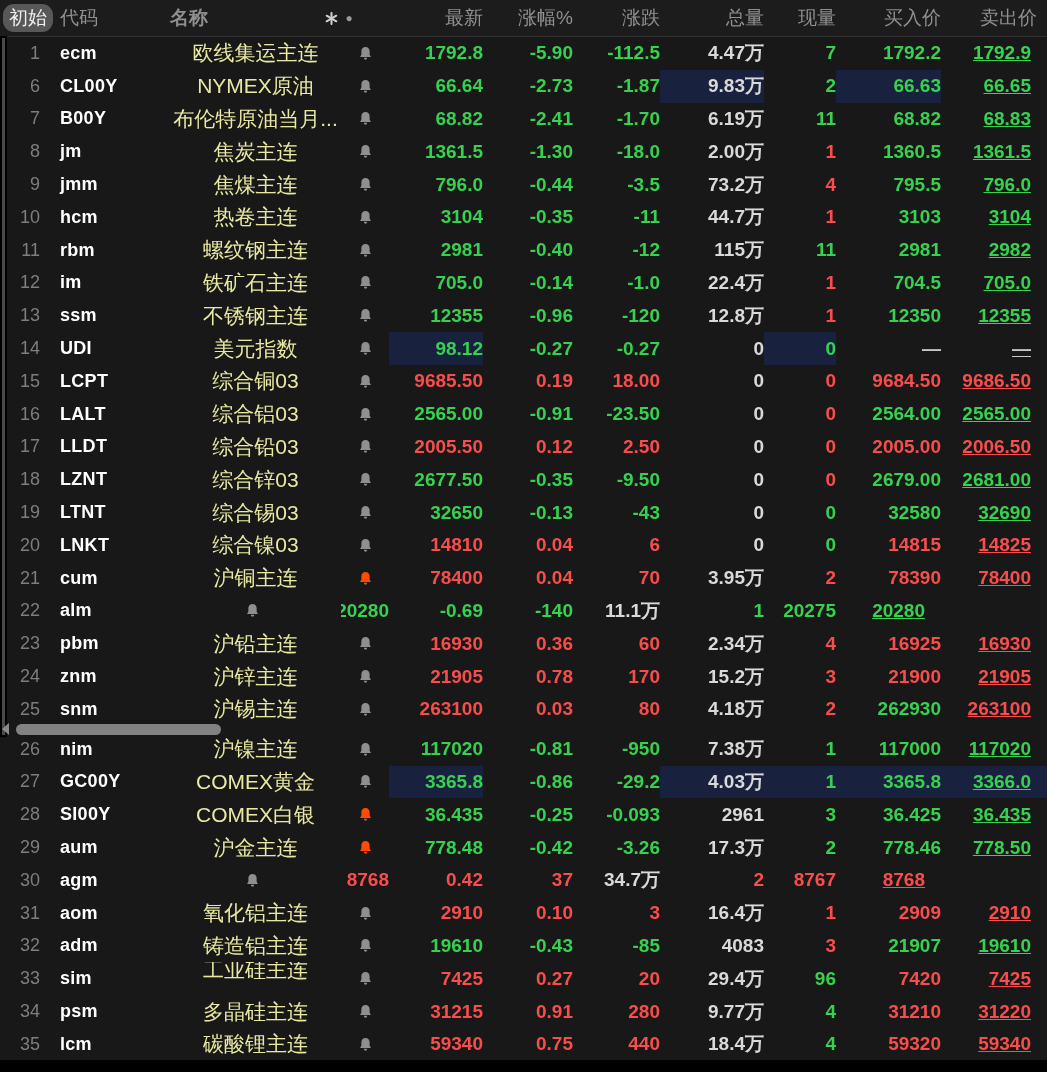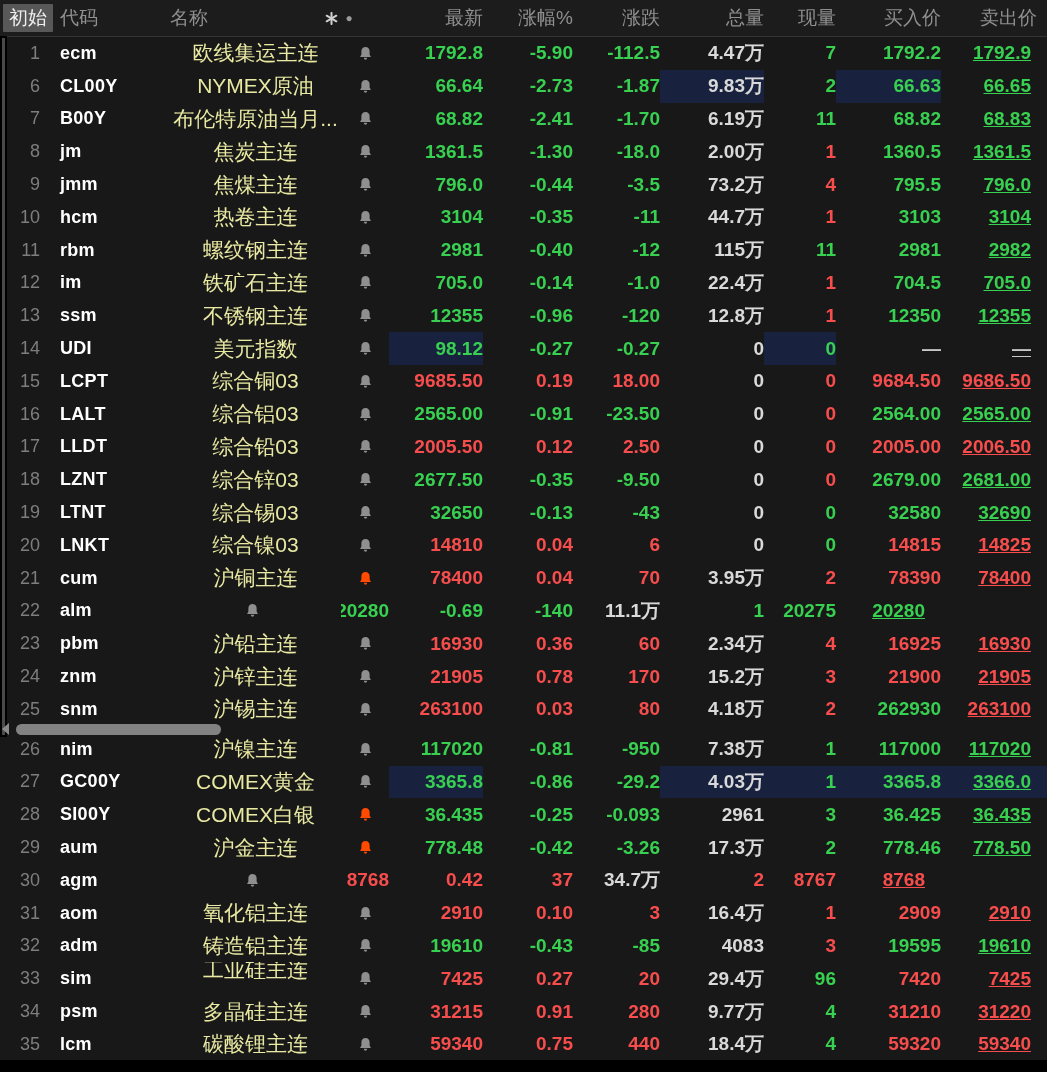--- a/index.html
+++ b/index.html
@@ -20,24 +20,24 @@
   .hdr{
     height:36px;
     background:#1c1c1c;
     border-bottom:1px solid #343434;
     color:#8f8f8f;
     font-size:19px;
   }
   .hcell{display:flex;align-items:center;height:100%;white-space:nowrap;}
   .h-left{justify-content:flex-start;}
   .h-right{justify-content:flex-end;}
-  .pl8{padding-left:8px;} .pl6{padding-left:6px;} .pr10{padding-right:10px;}
+  .pl8{padding-left:8px;} .pl6{padding-left:6px;font-weight:bold;} .pr10{padding-right:10px;}
   .chip{
     display:inline-block;background:#585858;color:#efefef;
-    border-radius:1px;padding:1px 6px;margin-left:3px;font-size:19px;line-height:26px;
+    border-radius:11px;padding:1px 6px;margin-left:3px;font-size:19px;line-height:26px;
   }
   .hdr-icons{position:relative;left:-26px;display:flex;align-items:center;gap:7px;margin:0 auto;}
   .dot-glyph{color:#9a9a9a;font-size:12px;line-height:1;}
 
   .rows{position:absolute;top:37px;left:0;right:0;}
   .row{height:32.8px;cursor:default;}
   .cell{display:flex;align-items:center;height:100%;white-space:nowrap;overflow:hidden;}
   .num{justify-content:flex-end;padding-right:12px;color:#7e7e7e;font-size:18px;}
   .code{justify-content:flex-start;padding-left:8px;color:#ffffff;font-weight:bold;font-size:18px;letter-spacing:.3px;}
   .name{justify-content:center;padding-left:6px;color:var(--name,#e9e9a3);font-size:21px;}
@@ -667,21 +667,21 @@
         <svg class="bell-ic" viewBox="0 0 16 16" fill="currentColor">
           <path d="M8 1.1c-2.7 0-4.4 2-4.4 4.6v3.4L2.2 11.8h11.6l-1.4-2.7V5.7C12.4 3.1 10.7 1.1 8 1.1z"></path>
           <path d="M6.2 12.6h3.6c-.1 1.3-.9 2.1-1.8 2.1s-1.7-.8-1.8-2.1z"></path>
         </svg>
       </div>
       <div class="cell v last c-g">19610</div>
       <div class="cell v pct c-g">-0.43</div>
       <div class="cell v chg c-g">-85</div>
       <div class="cell v vol c-w">4083</div>
       <div class="cell v cur c-r">3</div>
-      <div class="cell v bid c-g">19595</div>
+      <div class="cell v bid c-g">21907</div>
       <div class="cell v ask c-g">19610</div>
     </div>
 
     <div class="grid row">
       <div class="cell num">33</div>
       <div class="cell code">sim</div>
       <div class="cell name">
           <span class="name-text u">工业硅主连</span>
         </div>
       <div class="cell bellc">

